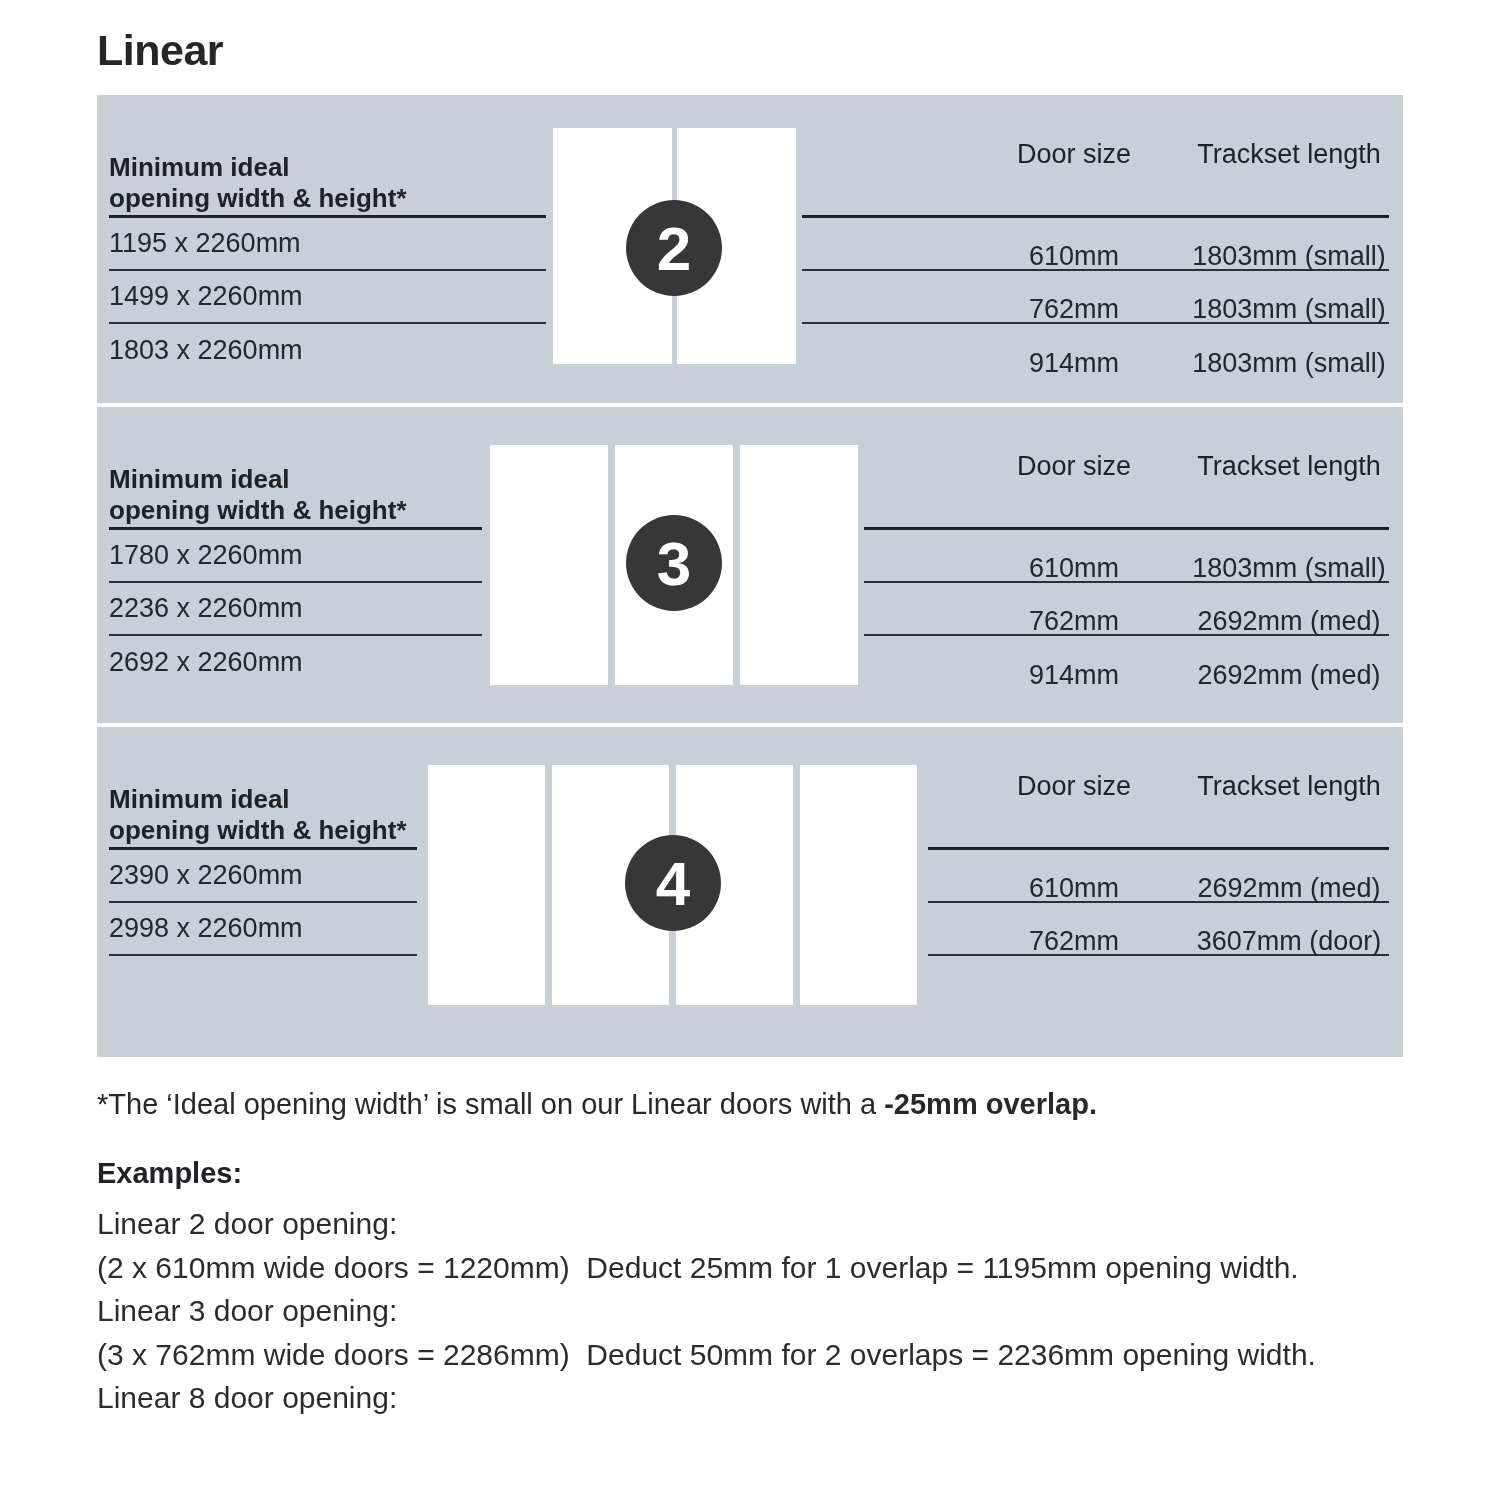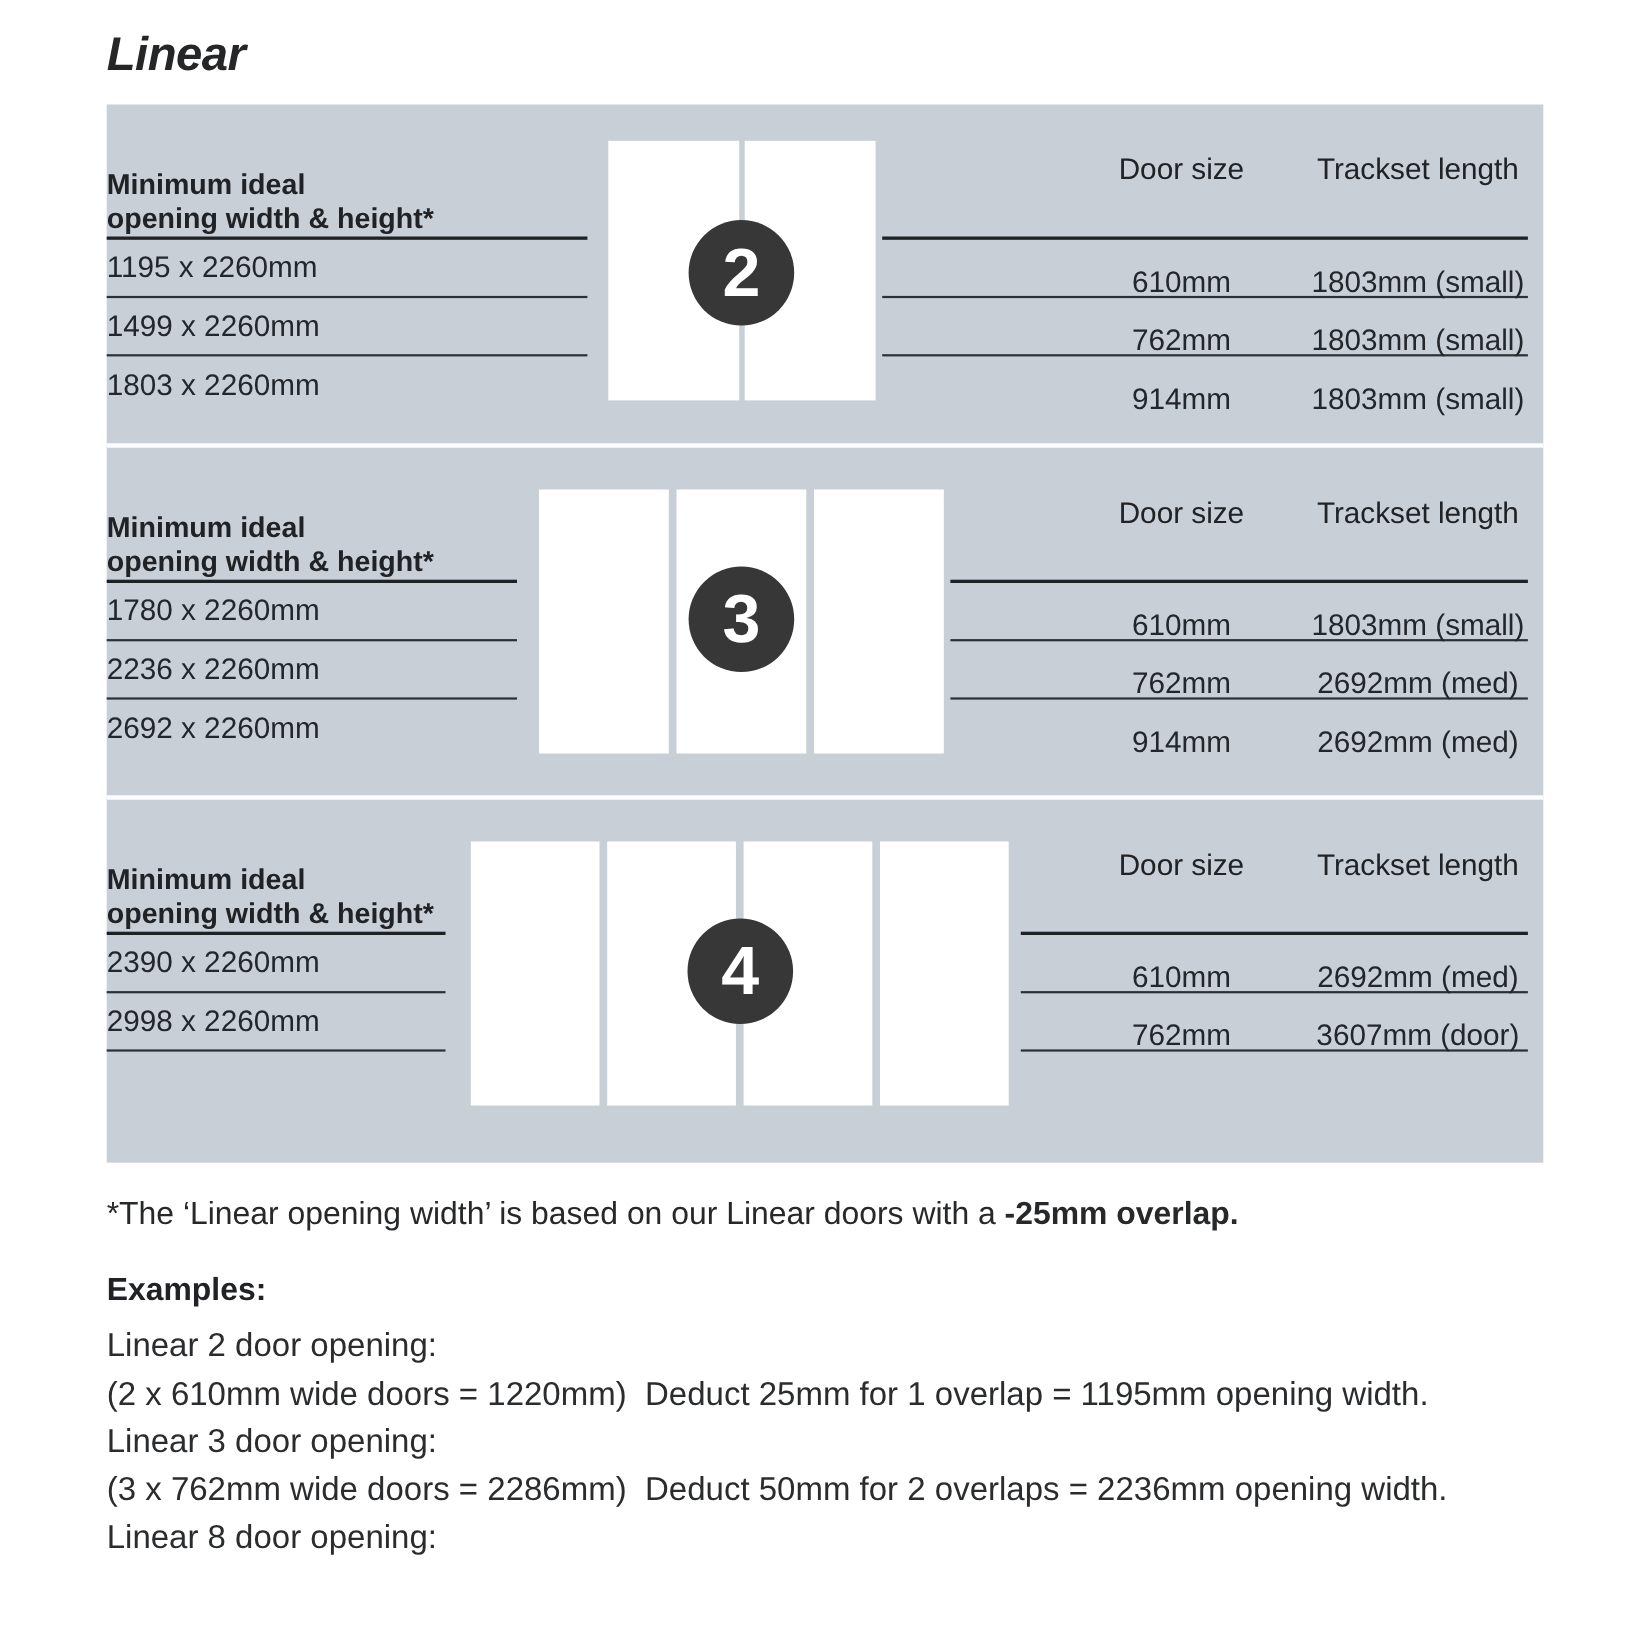--- a/index.html
+++ b/index.html
@@ -8,36 +8,35 @@
     width: 1500px; height: 1500px;
     position: relative;
     font-family: "Liberation Sans", sans-serif;
     color: #1d1f21;
     overflow: hidden;
   }
   .title {
     position: absolute; left: 97px; top: 26px;
     font-size: 43px; font-weight: bold; color: #242628;
     letter-spacing: -0.5px;
-    font-style: italic;
   }
   .panel {
     position: absolute; left: 97px; top: 95px;
     width: 1306px; height: 962px;
     background: #c8cfd6;
   }
   .section { position: absolute; left: 0; width: 100%; }
   #s1 { top: 0;     height: 308px; }
   #s2 { top: 312px; height: 316px; }
   #s3 { top: 632px; height: 330px; }
   .divider { position: absolute; left: 0; width: 100%; height: 4px; background: #fcfdfe; }
   #d1 { top: 308px; } #d2 { top: 628px; }
 
   
-  .left-table { position: absolute; left: 0; top: 0; height: 100%; }
+  .left-table { position: absolute; left: 12px; top: 0; height: 100%; }
   #s1 .left-table { width: 437px; }
   #s2 .left-table { width: 373px; }
   #s3 .left-table { width: 308px; }
   .lt-header {
     position: absolute; top: 57px; left: 0;
     font-size: 26px; font-weight: bold; line-height: 31px; color: #202225;
   }
   .thick-rule { position: absolute; top: 120px; left: 0; right: 0; height: 3px; background: #1e2225; }
   .rows { position: absolute; top: 123px; left: 0; right: 0; }
   .row { height: 53px; display: flex; align-items: center; font-size: 27px; color: #23262a; }
@@ -209,21 +208,21 @@
         <div class="row b">
           <div class="cell c1">762mm</div>
           <div class="cell c2">3607mm (door)</div>
         </div>
       </div>
     </div>
   </div>
 
 </div>
 
-<div class="footnote"><span>*The ‘Linear opening width’ is based on our Linear doors with a </span><b>-25mm overlap.</b></div>
+<div class="footnote"><span>*The ‘Ideal opening width’ is small on our Linear doors with a </span><b>-25mm overlap.</b></div>
 
 <div class="examples-heading">Examples:</div>
 
 <div class="examples">
   <div class="example-line">Linear 2 door opening:</div>
   <div class="example-line">(2 x 610mm wide doors = 1220mm)  Deduct 25mm for 1 overlap = 1195mm opening width.</div>
   <div class="example-line">Linear 3 door opening:</div>
   <div class="example-line">(3 x 762mm wide doors = 2286mm)  Deduct 50mm for 2 overlaps = 2236mm opening width.</div>
   <div class="example-line">Linear 8 door opening:</div>
 </div>

